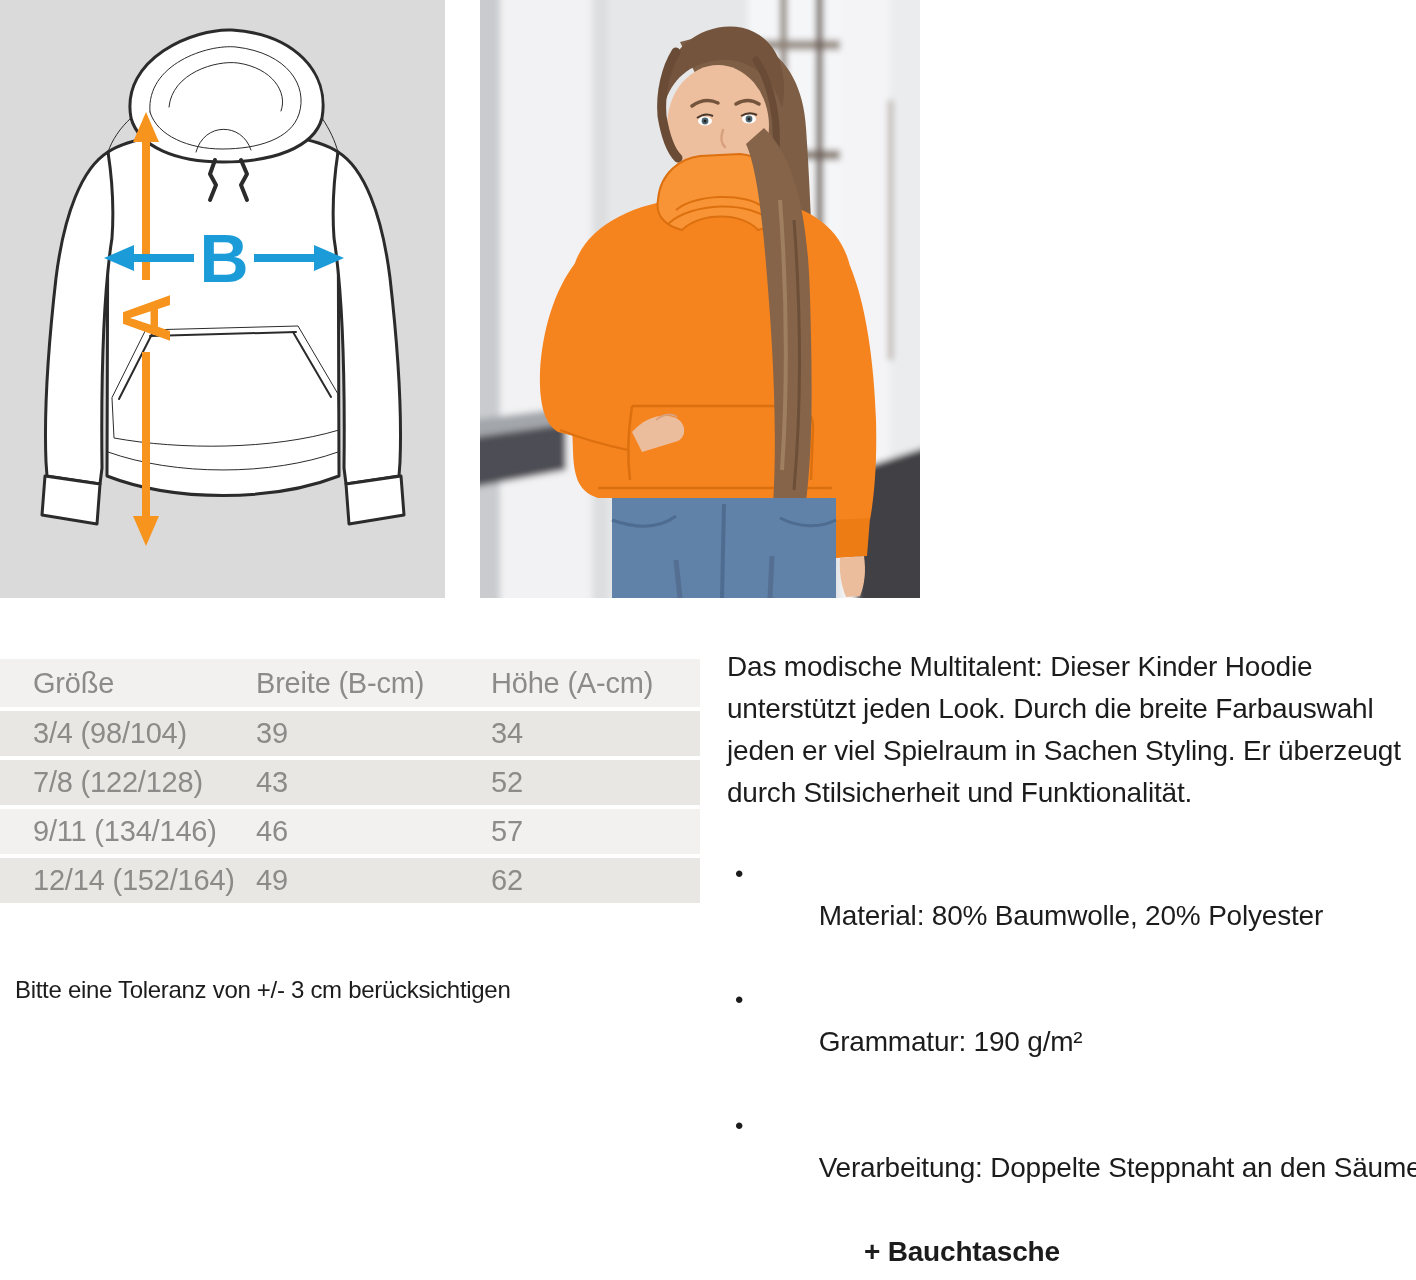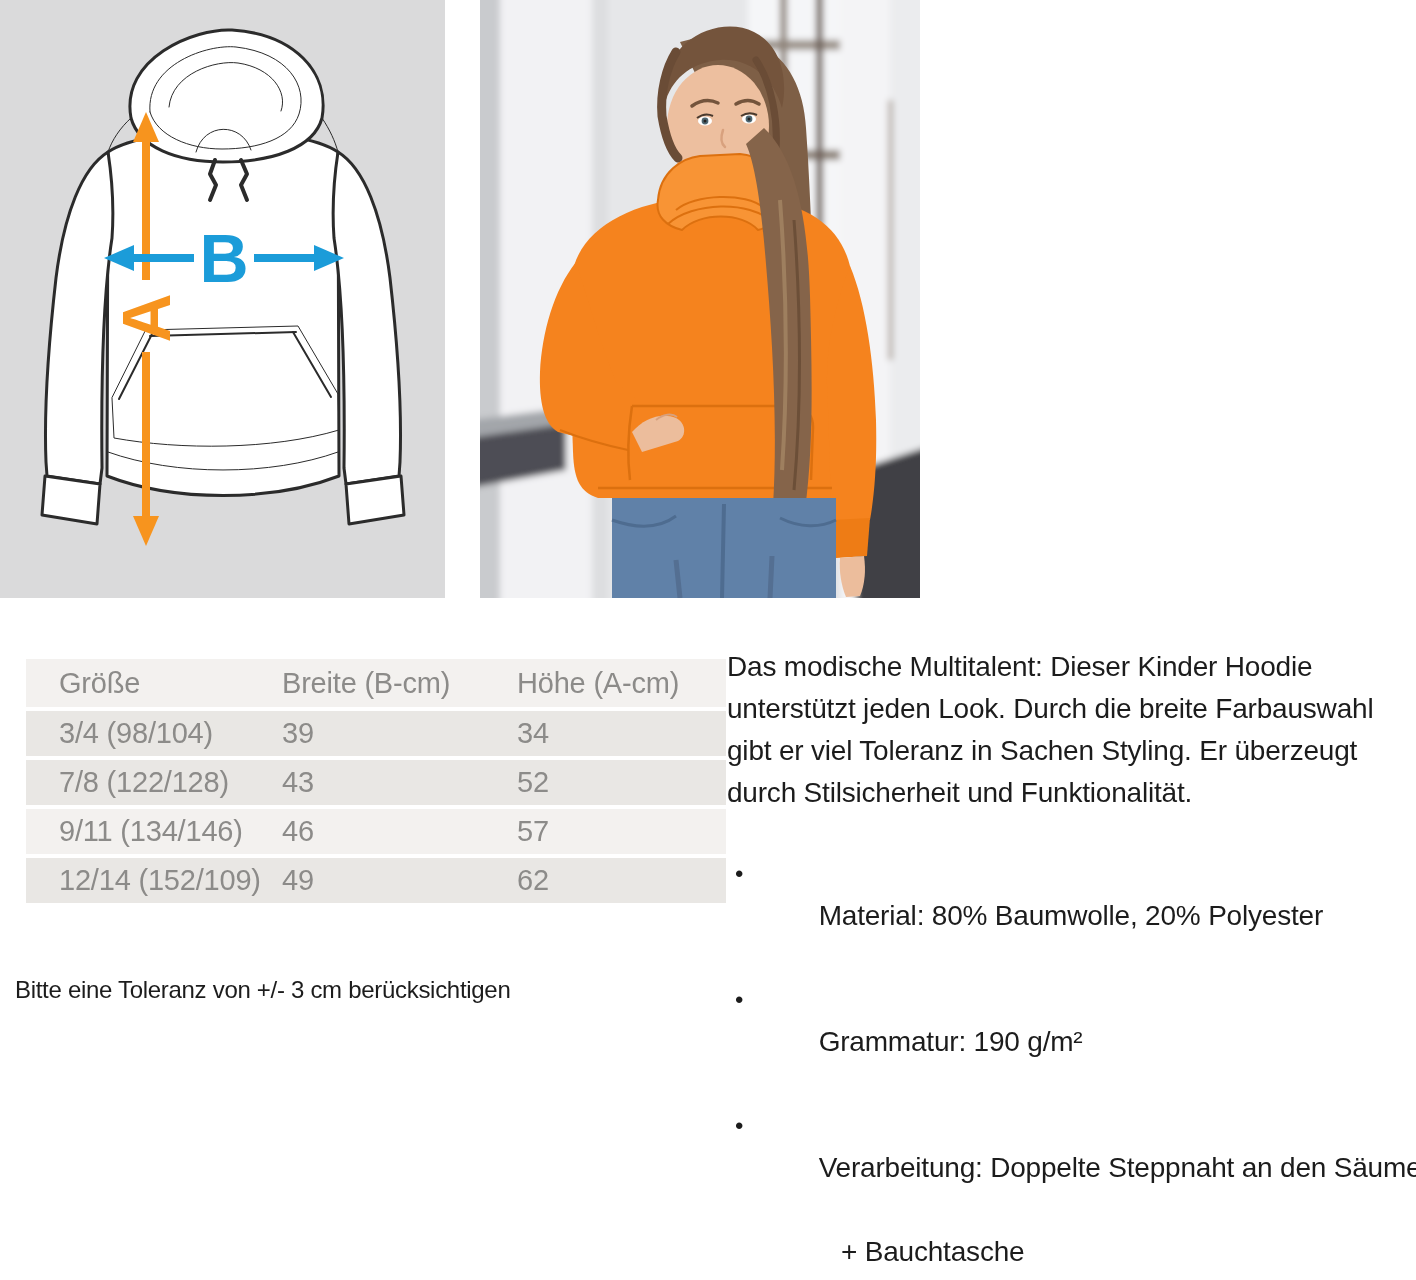--- a/index.html
+++ b/index.html
@@ -15,42 +15,42 @@
   .arrow-a-head{fill:#F7941E;}
   .label-a{fill:#F7941E;font-weight:bold;font-size:68px;font-family:"Liberation Sans",sans-serif;}
   .arrow-b{stroke:#1B9CD9;stroke-width:8;}
   .arrow-b-head{fill:#1B9CD9;}
   .label-b{fill:#1B9CD9;font-weight:bold;font-size:68px;font-family:"Liberation Sans",sans-serif;}
 
   
   #photo-panel{position:absolute;left:480px;top:0;width:440px;height:598px;overflow:hidden;}
 
   
-  #size-table-wrap{position:absolute;left:0;top:655px;width:700px;padding-left:26px;}
+  #size-table-wrap{position:absolute;left:0;top:655px;width:700px;}
   table.size{width:700px;border-collapse:separate;border-spacing:0 4px;
              font-size:29px;color:#8C8B89;letter-spacing:-0.2px;}
   table.size th,table.size td{font-weight:normal;text-align:left;vertical-align:middle;}
   table.size th{height:46px;background:#F3F1EF;}
   table.size td{height:43px;margin-left:24px;}
   tr.row-odd td{background:#E9E7E4;}
   tr.row-even td{background:#F3F1EF;}
   .c1{padding-left:33px;}
 
   #tolerance-note{position:absolute;left:15px;top:976px;font-size:24px;color:#1C1C1C;
                   letter-spacing:-0.3px;white-space:pre;}
 
   
   #description{position:absolute;left:727px;top:646px;width:689px;color:#1C1C1C;
                font-size:28px;line-height:42px;letter-spacing:-0.2px;}
   .line{white-space:pre;}
   #bullet-list{margin-top:39px;}
   .bullet{position:relative;padding-left:31px;white-space:pre;}
   .dot{position:absolute;left:8px;top:0;font-size:24px;line-height:42px;}
   .sub{white-space:pre;}
-  .sub-center{margin-left:83px;}
+  .sub-center{margin-left:106px;font-weight:bold;}
 </style>
 </head>
 <body>
 
 <div id="page">
 
   <div id="diagram-panel">
     <svg width="445" height="598" viewBox="0 0 445 598">
 
       <g>
@@ -190,35 +190,35 @@
         <td class="c1">7/8 (122/128)</td>
         <td>43</td>
         <td>52</td>
       </tr>
       <tr class="row-even">
         <td class="c1">9/11 (134/146)</td>
         <td>46</td>
         <td>57</td>
       </tr>
       <tr class="row-odd">
-        <td class="c1">12/14 (152/109)</td>
+        <td class="c1">12/14 (152/164)</td>
         <td>49</td>
         <td>62</td>
       </tr>
     </tbody>
       </table>
   </div>
 
   <div id="tolerance-note">Bitte eine Toleranz von +/- 3 cm berücksichtigen</div>
 
   <div id="description">
     <div>
       <div class="line">Das modische Multitalent: Dieser Kinder Hoodie</div>
       <div class="line">unterstützt jeden Look. Durch die breite Farbauswahl</div>
-      <div class="line">gibt er viel Toleranz in Sachen Styling. Er überzeugt</div>
+      <div class="line">jeden er viel Spielraum in Sachen Styling. Er überzeugt</div>
       <div class="line">durch Stilsicherheit und Funktionalität.</div>
     </div>
     <div id="bullet-list">
       <div class="bullet">
         <span class="dot">•</span><span>Material: 80% Baumwolle, 20% Polyester</span>
       </div>
       <div class="bullet">
         <span class="dot">•</span><span>Grammatur: 190 g/m²</span>
       </div>
       <div class="bullet">

